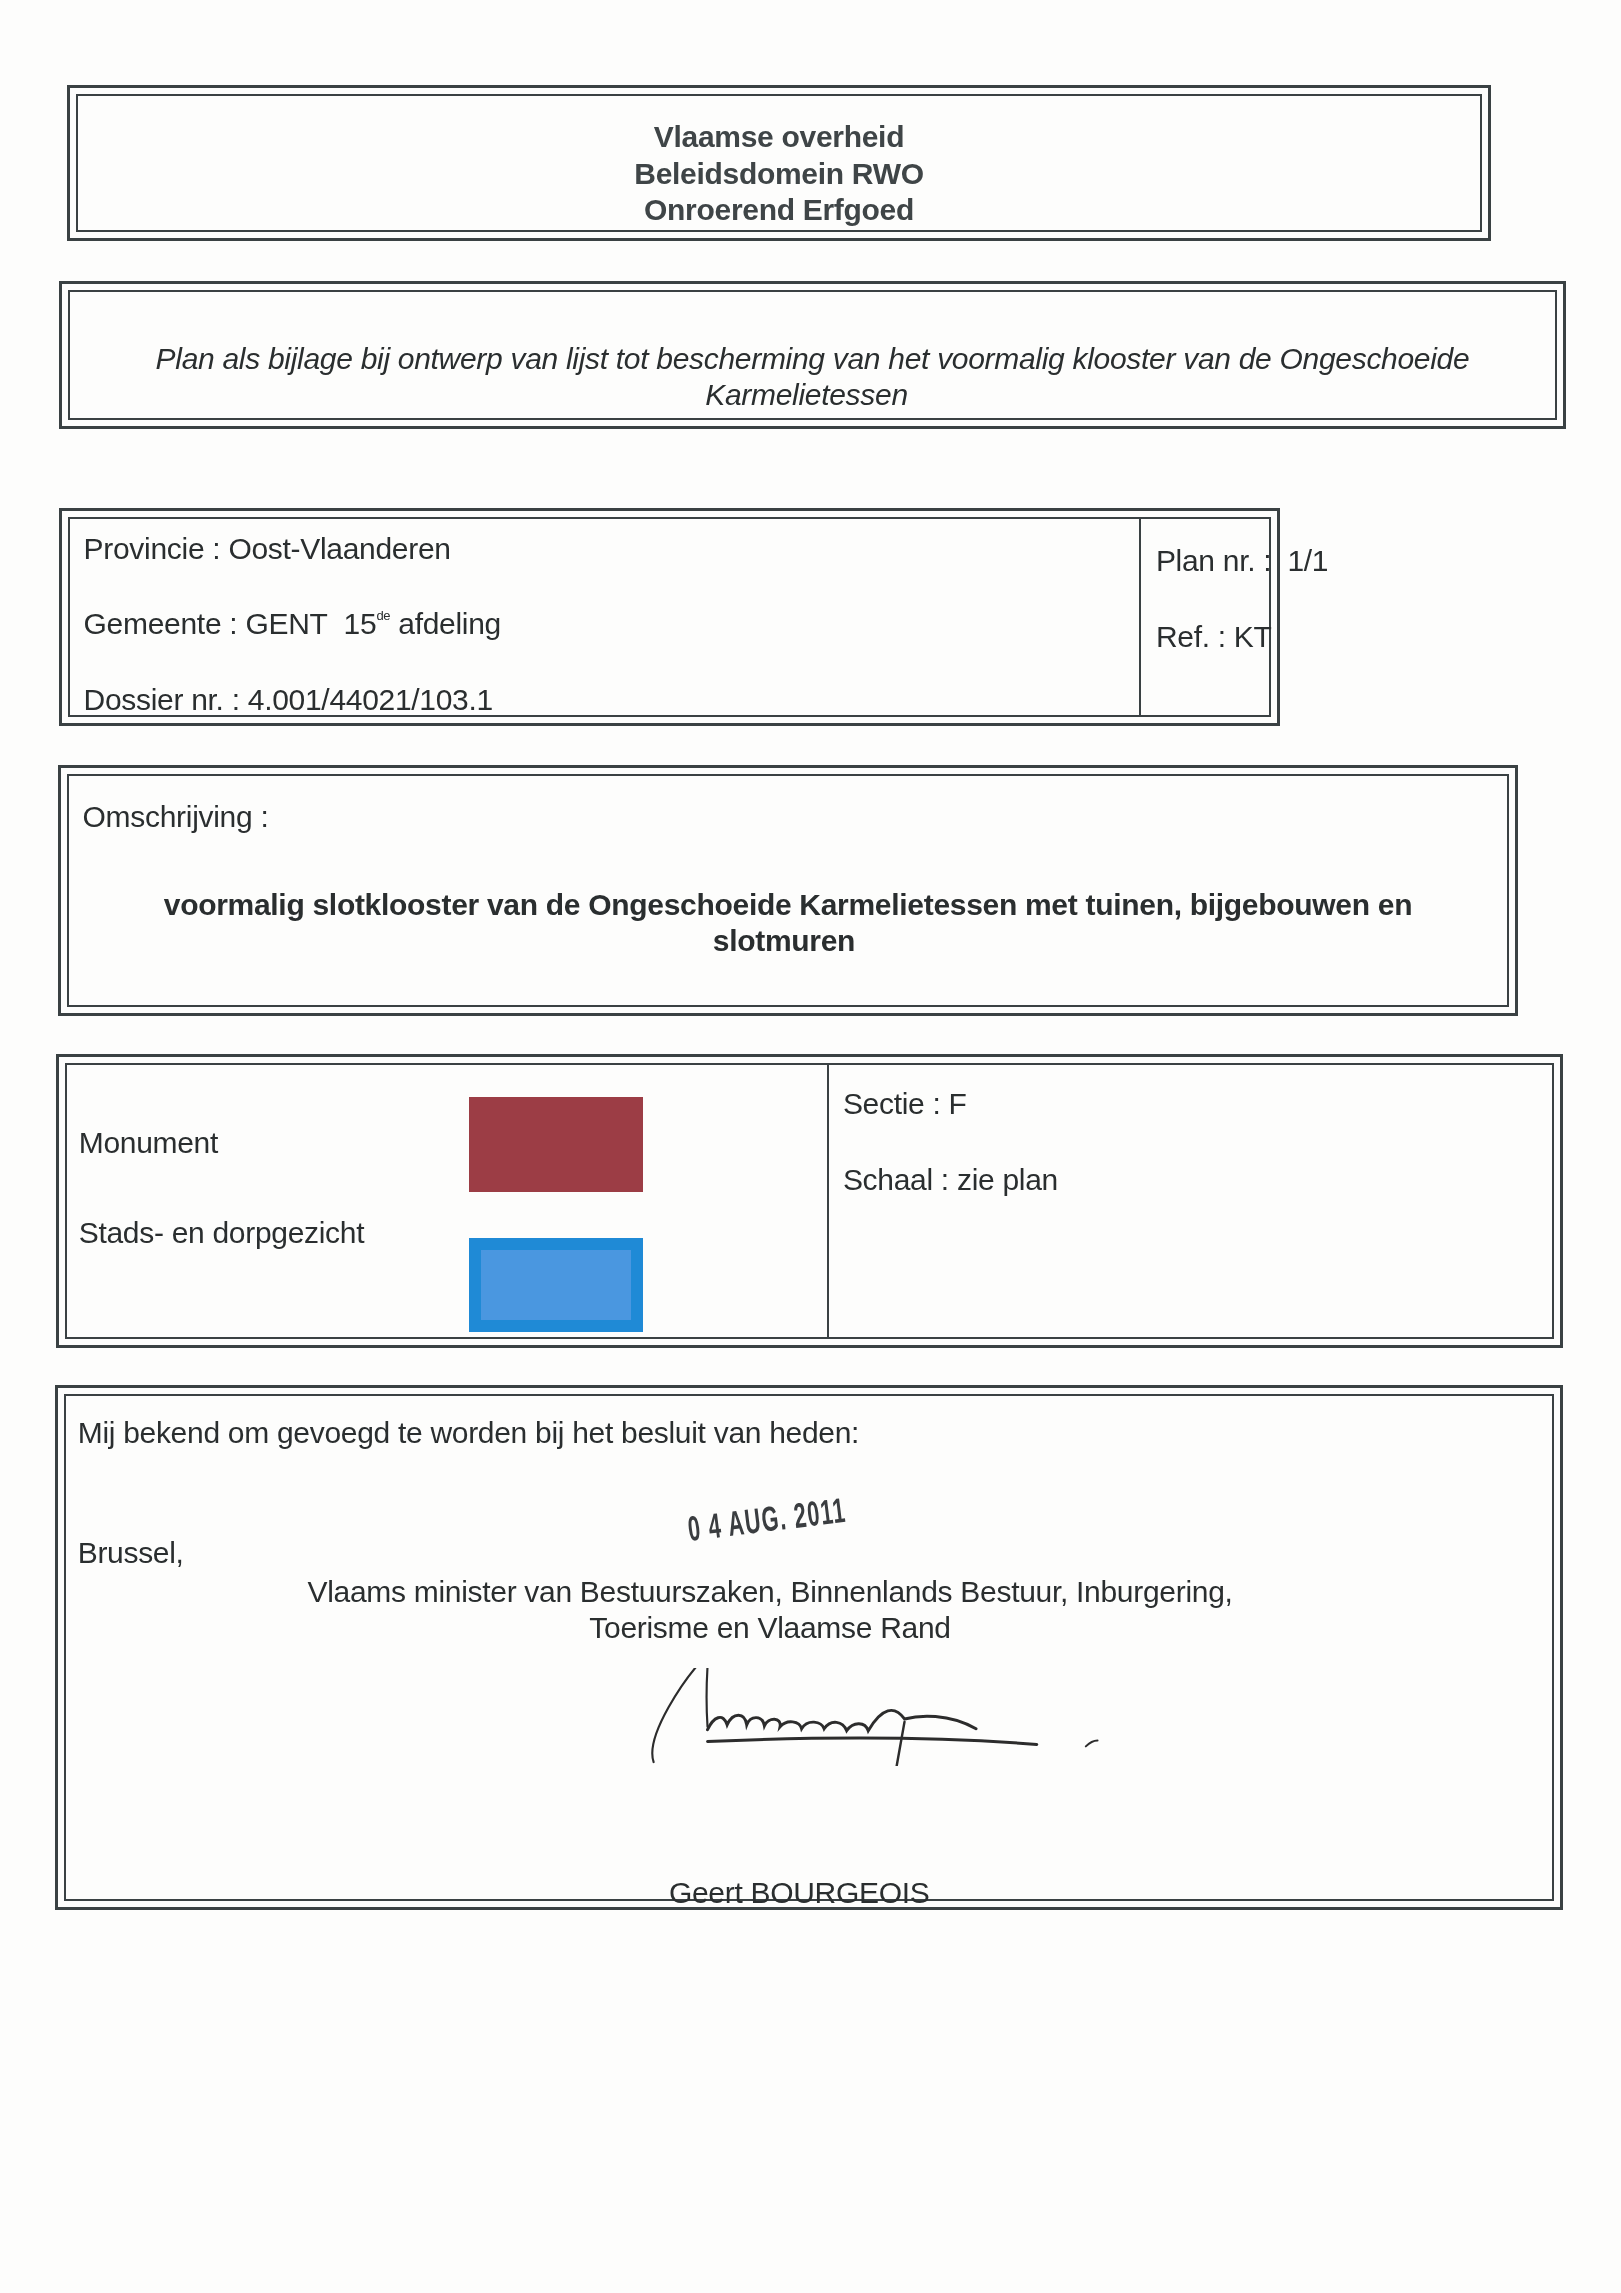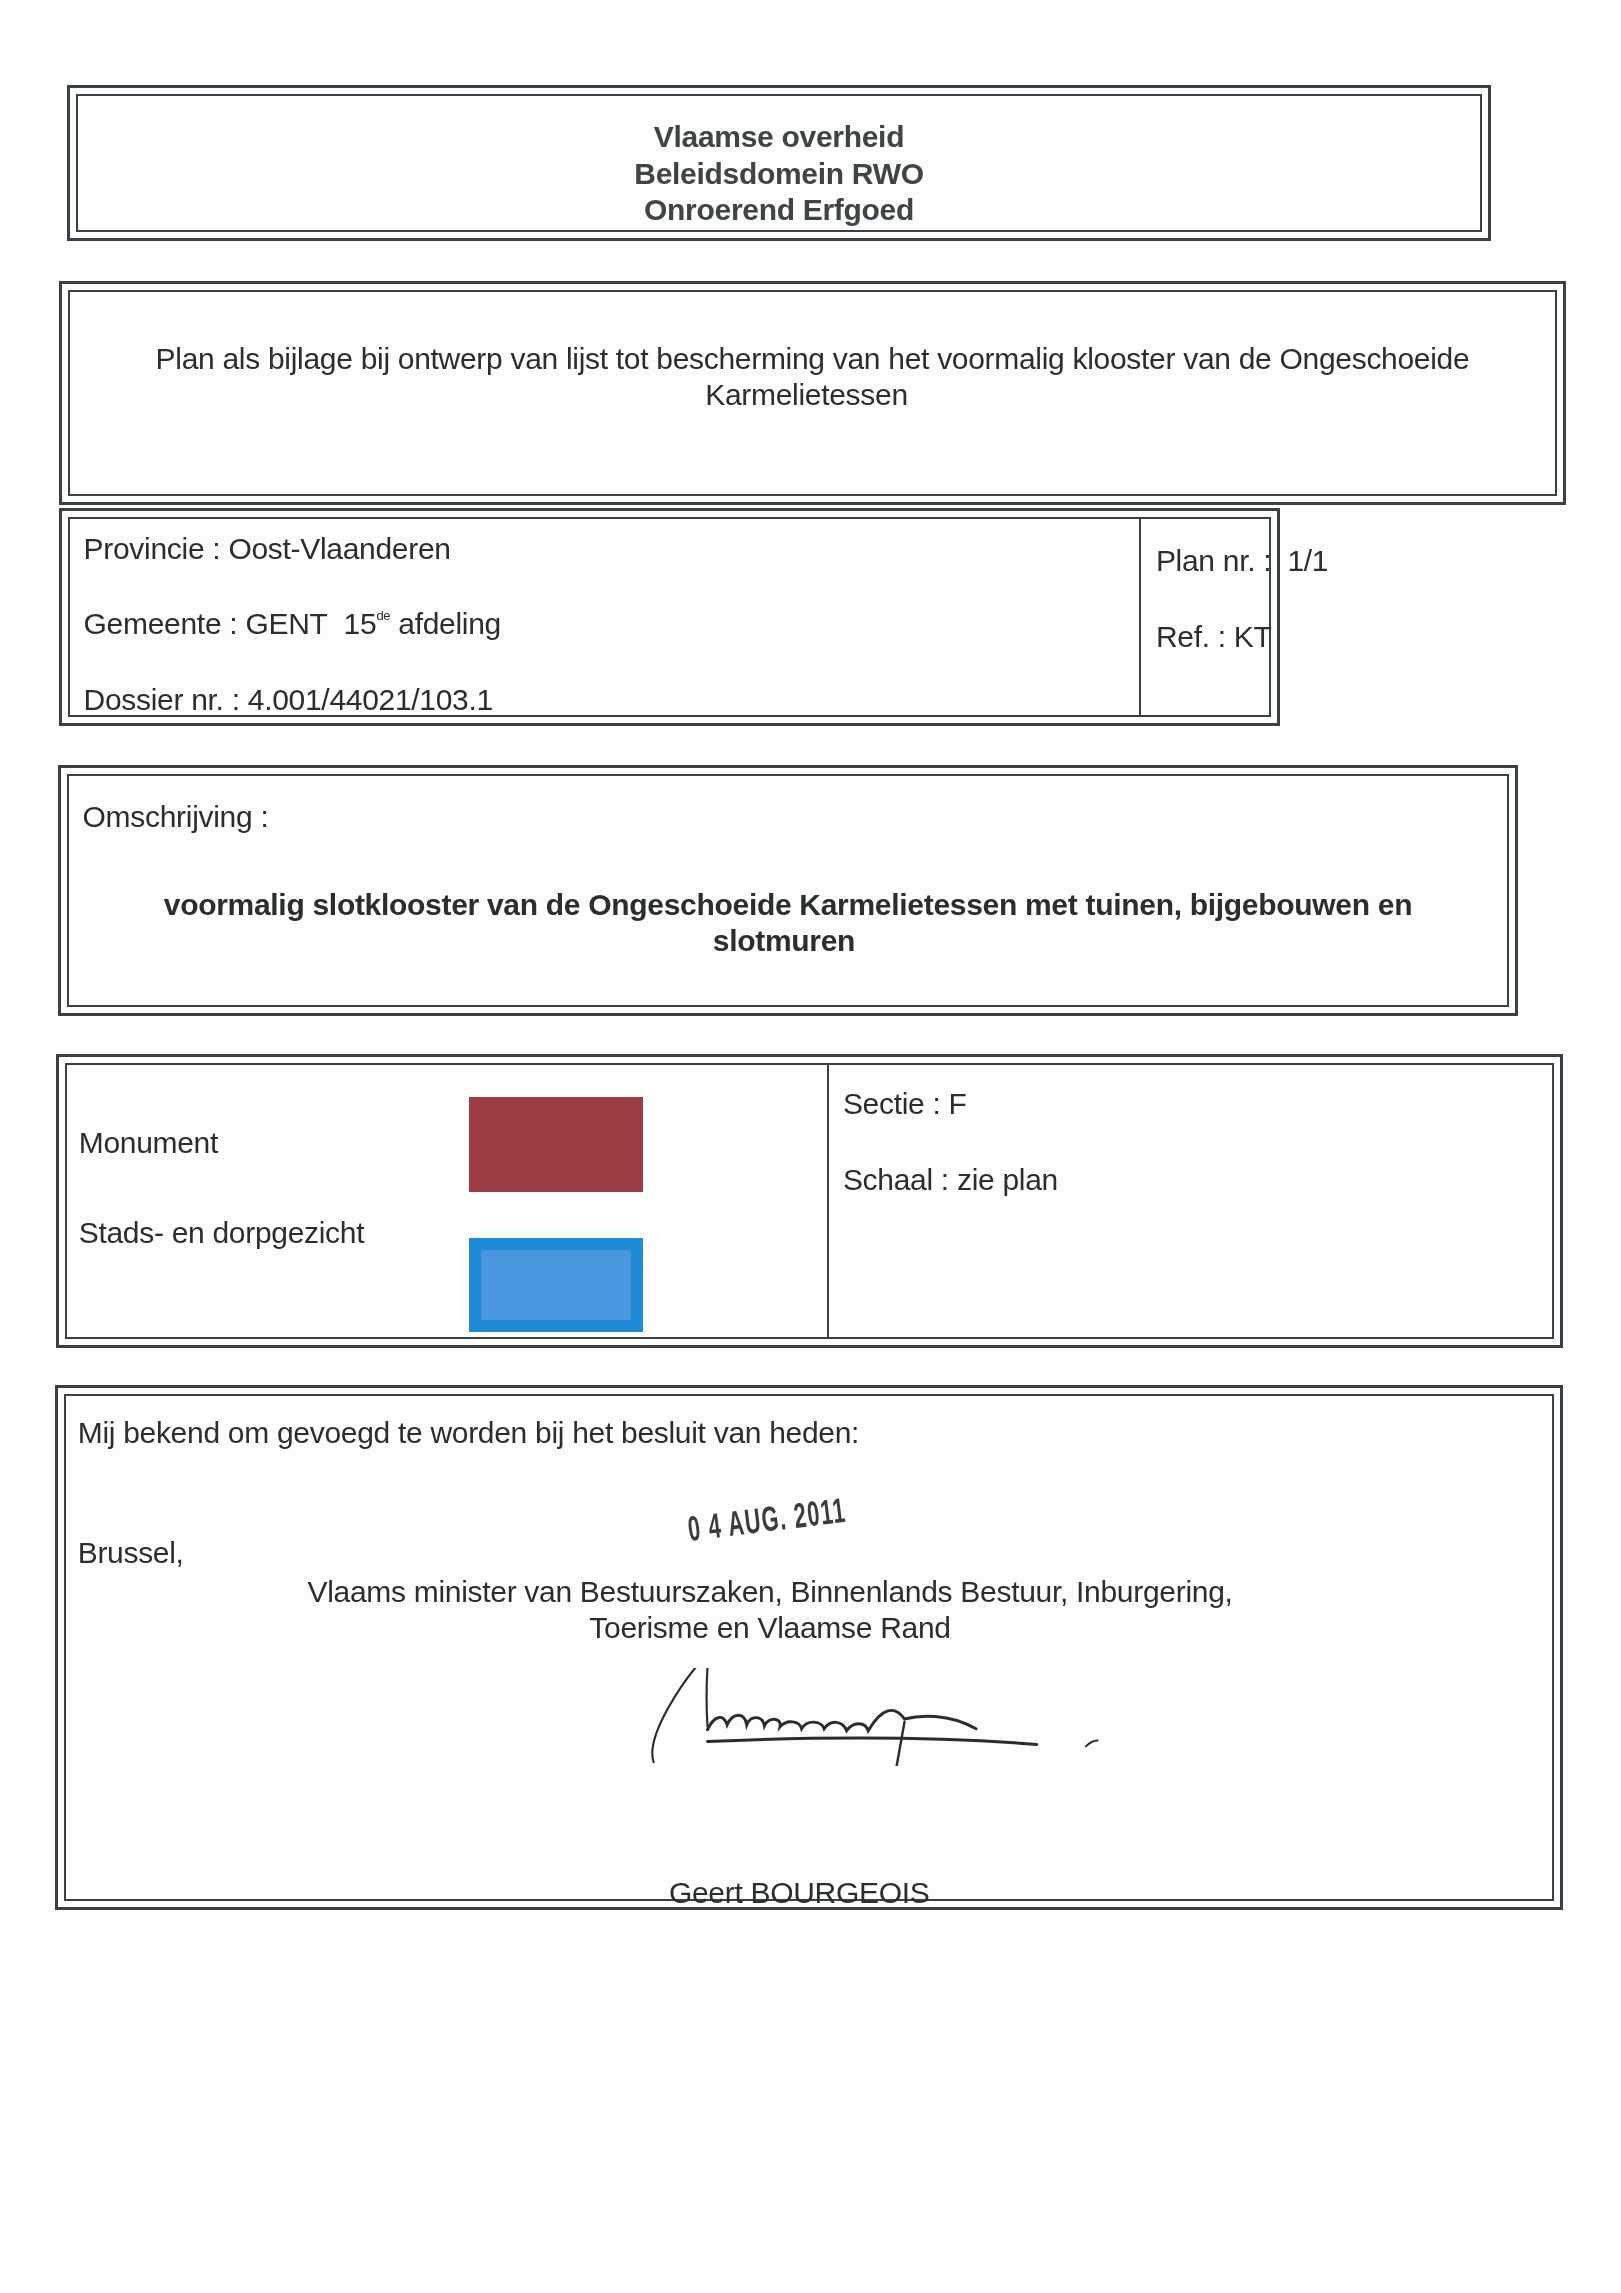--- a/index.html
+++ b/index.html
@@ -31,21 +31,21 @@
 <body>
 
 <div class="box" style="left:59px; top:85px; width:1424px; height:156px;margin-left:8px;">
   <div class="inner">
     <div class="abs txt bold center" style="left:0; right:0; top:23.5px; color:#3f4547;">Vlaamse overheid</div>
     <div class="abs txt bold center" style="left:0; right:0; top:96px; color:#3f4547;">Onroerend Erfgoed</div>
     <div class="abs txt bold center" style="left:0; right:0; top:60px; color:#3f4547;">Beleidsdomein RWO</div>
   </div>
 </div>
 
-<div class="box" style="left:59px; top:281px; width:1507px; height:224px;">
+<div class="box" style="left:59px; top:281px; width:1507px; height:148px;font-style:italic;">
   <div class="inner">
     <div class="abs txt center" style="left:0; right:0; top:49px;">Plan als bijlage bij ontwerp van lijst tot bescherming van het voormalig klooster van de Ongeschoeide</div>
     <div class="abs txt center" style="left:0; right:12px; top:85px;">Karmelietessen</div>
   </div>
 </div>
 
 <div class="box" style="left:59px; top:508px; width:1221px; height:218px;">
   <div class="inner">
     <div class="divider" style="left:1069px;"></div>
     <div class="abs txt" style="left:13.7px; top:11.8px;">

